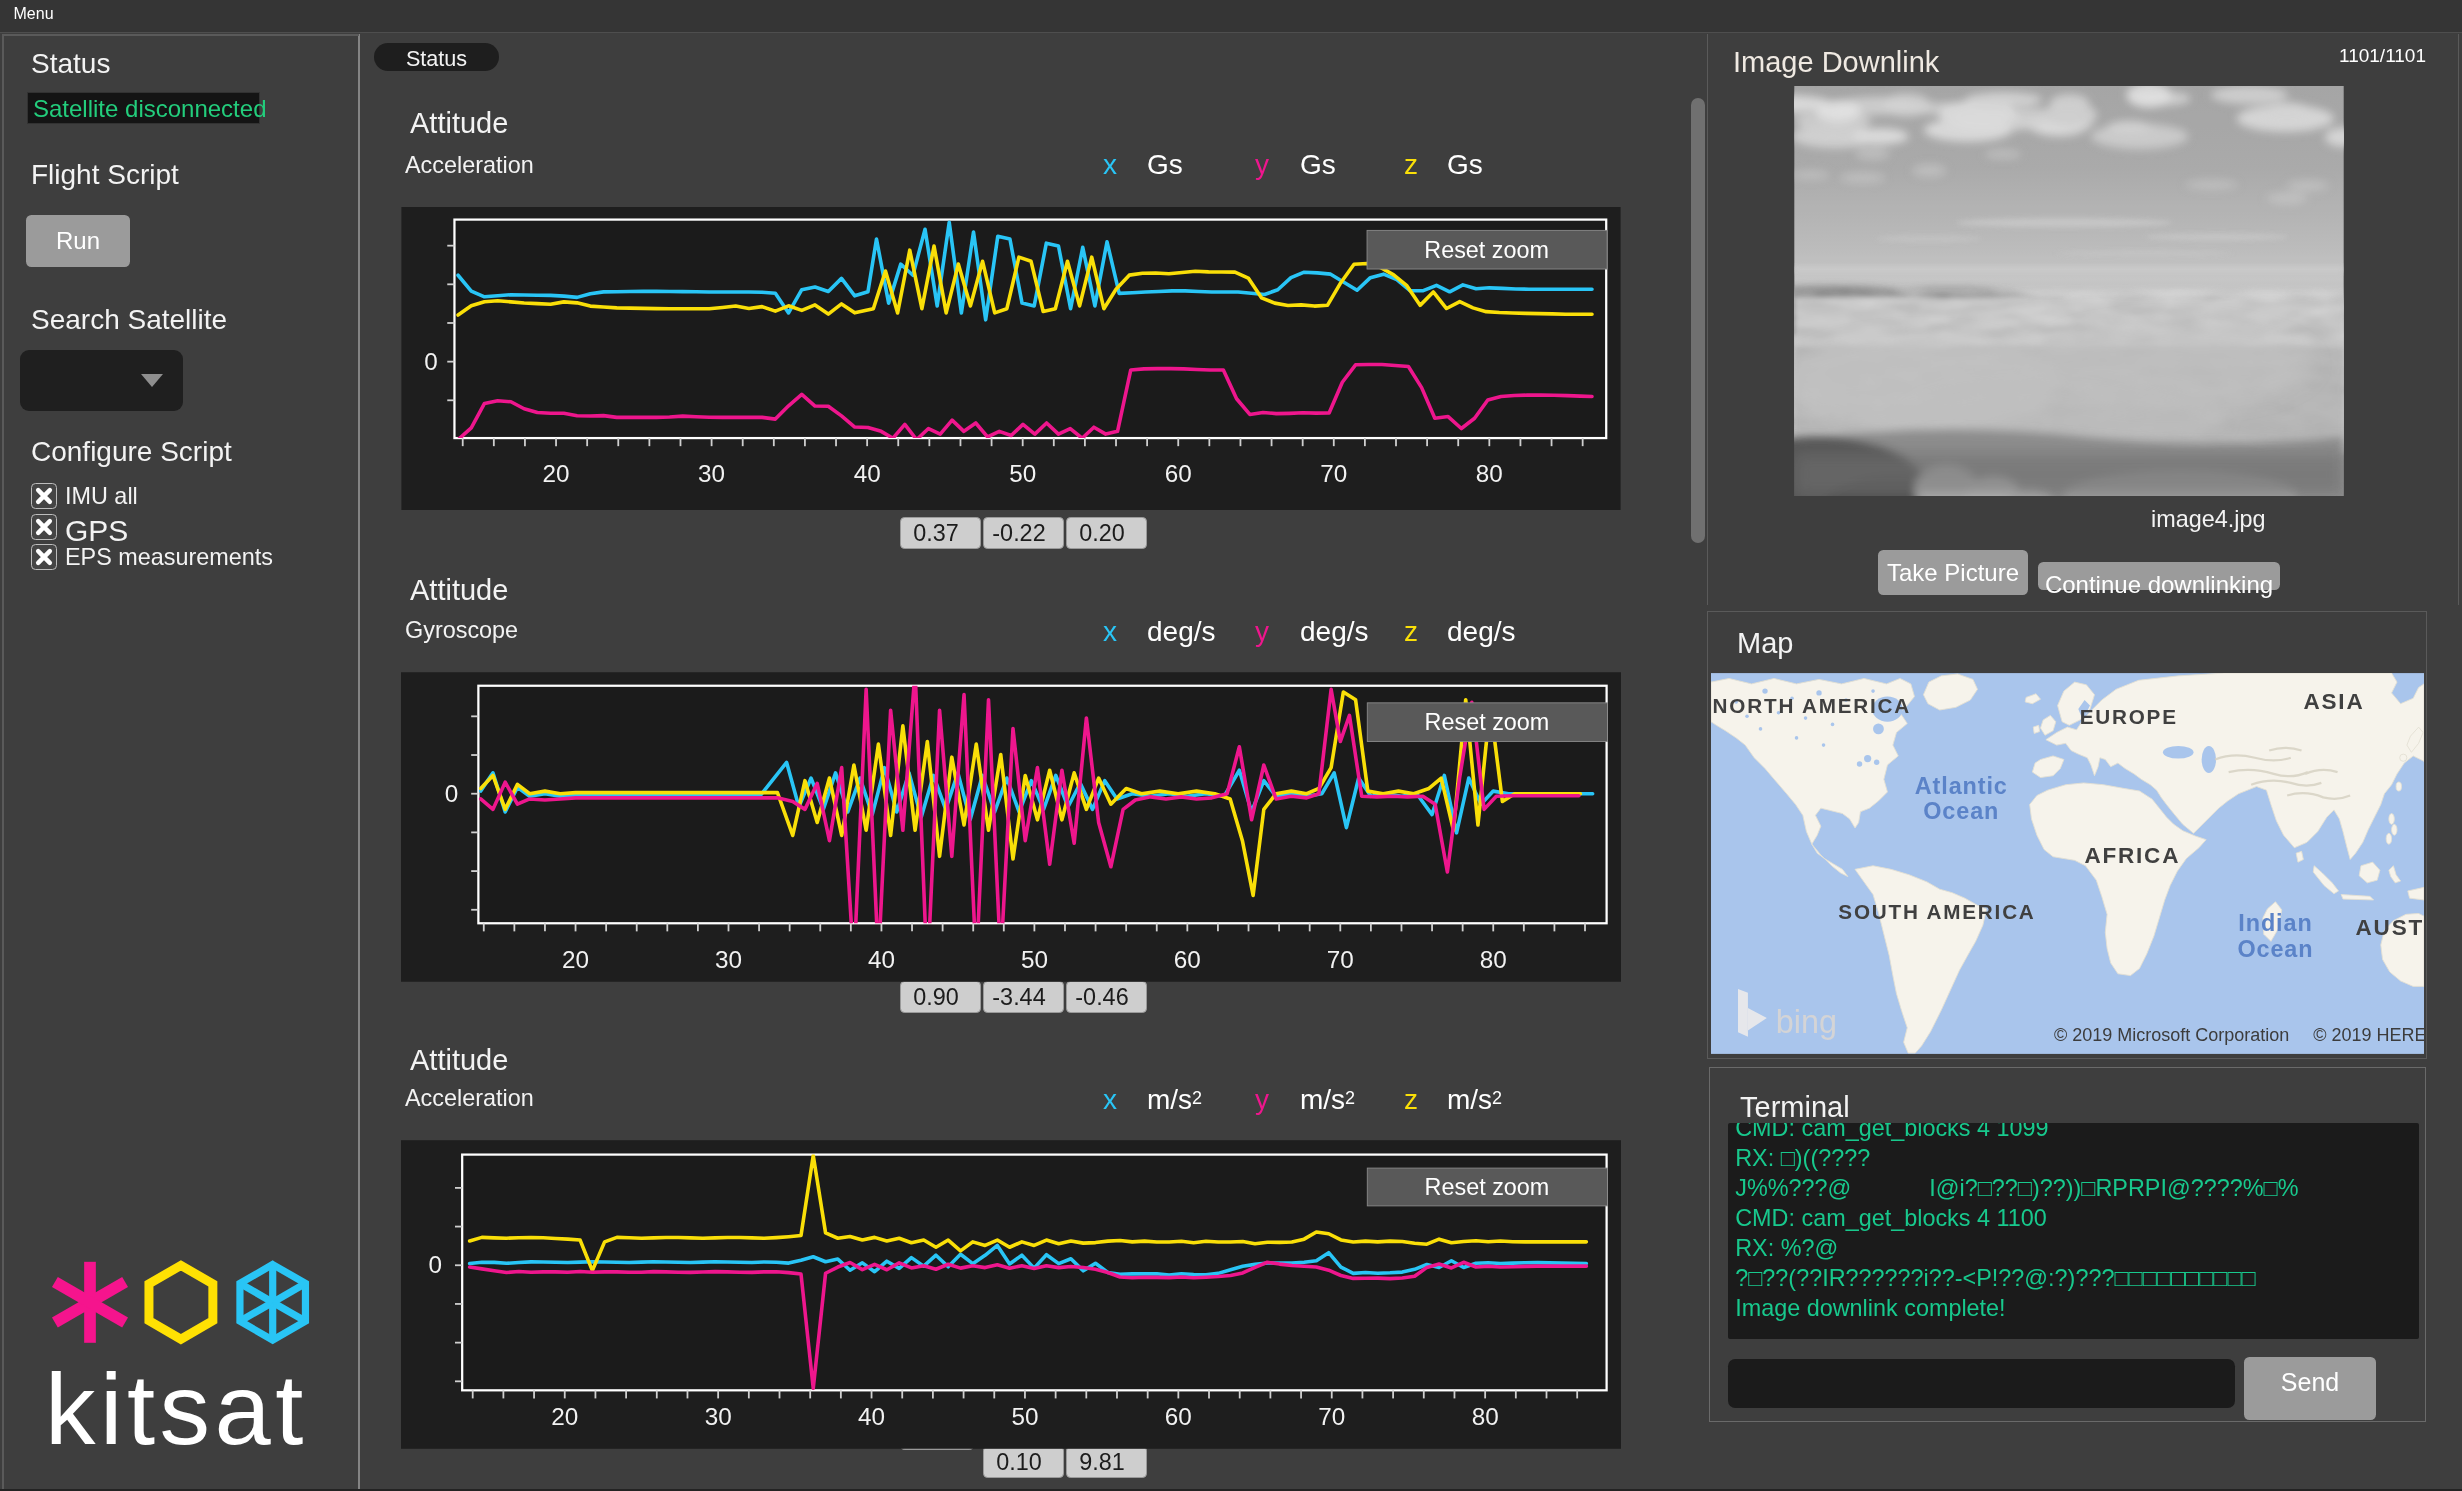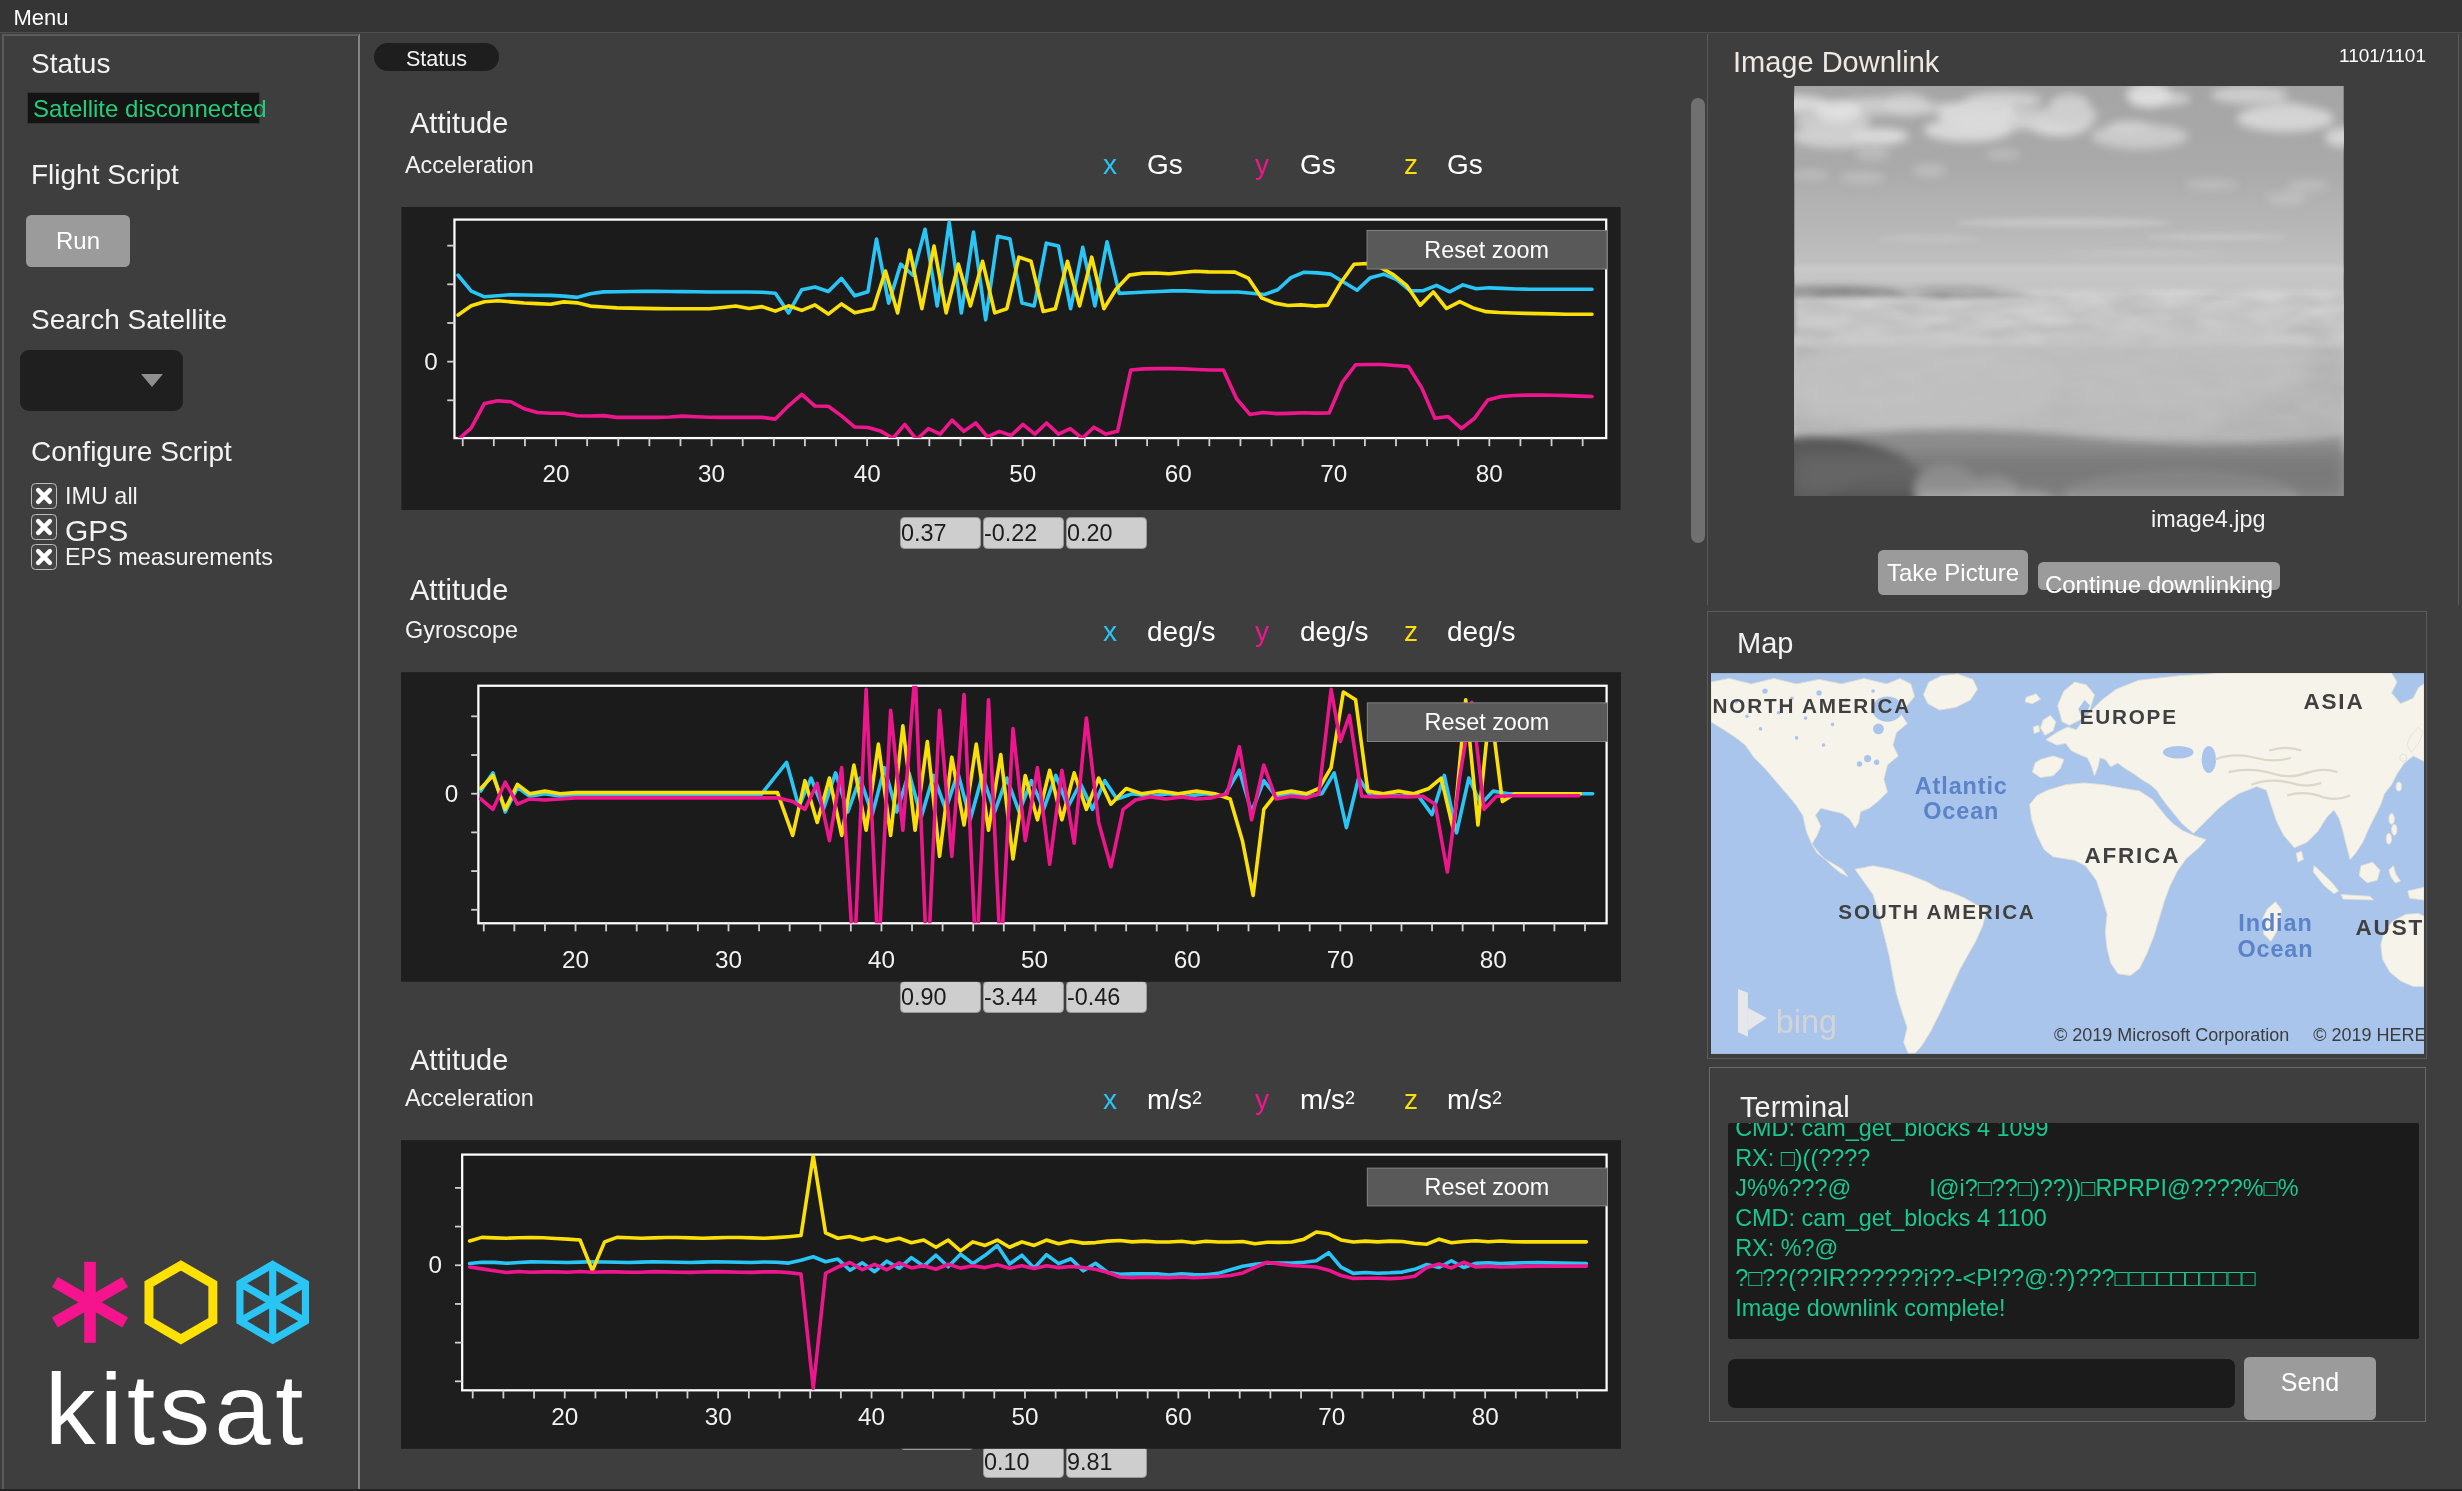--- a/index.html
+++ b/index.html
@@ -1,23 +1,23 @@
 <!DOCTYPE html>
 <html style="font-size:14.4px"><head><meta charset="utf-8"><style>
 html,body{margin:0;padding:0;width:2462px;height:1491px;background:#3e3e3e;font-family:"Liberation Sans",sans-serif;overflow:hidden}
 body{position:relative}
 .abs{position:absolute}
 .h1{position:absolute;font-size:28px;color:#f3f3f3}
 .h2{position:absolute;font-size:23.4px;color:#f3f3f3}
 .leg{position:absolute;font-size:28px}
-.vbox{position:absolute;height:31.5px;background:#cecece;border:0.9px solid #9a9a9a;border-radius:4.5px;color:#1c1c1c;font-size:23.4px;text-align:left;line-height:31px;padding-right:9px;box-sizing:border-box}
+.vbox{position:absolute;height:31.5px;background:#cecece;border:0.9px solid #9a9a9a;border-radius:4.5px;color:#1c1c1c;font-size:23.4px;text-align:center;line-height:31px;padding-right:9px;box-sizing:border-box}
 .btn{position:absolute;background:#9b9b9b;border-radius:5.4px;color:#fff;text-align:center}
 </style></head><body>
 <div class="abs" style="left:0;top:0;width:2462px;height:32px;background:#353535;border-bottom:1.8px solid #4e4e4e"></div>
-<div class="abs" style="left:13.5px;top:4.5px;font-size:22px;color:#fff">Menu</div>
+<div class="abs" style="left:13.5px;top:4.5px;font-size:16px;color:#fff">Menu</div>
 <div class="abs" style="left:1.8px;top:34px;width:1.8px;height:1457px;background:#5a5a5a"></div>
 <div class="abs" style="left:358px;top:34px;width:1.8px;height:1457px;background:#848484"></div>
 <div class="abs" style="left:3.6px;top:34px;width:355px;height:1.8px;background:#5a5a5a"></div>
 <div class="h1" style="left:31px;top:48px">Status</div>
 <div class="abs" style="left:27px;top:92px;width:233px;height:31.5px;background:#141414;border:0.9px solid #323232;box-sizing:border-box"></div>
 <div class="abs" style="left:33px;top:95px;font-size:24px;color:#23cd7c">Satellite disconnected</div>
 <div class="h1" style="left:31px;top:159px">Flight Script</div>
 <div class="btn" style="left:26px;top:215px;width:104px;height:52px;font-size:24px;line-height:52px">Run</div>
 <div class="h1" style="left:31px;top:304px">Search Satellite</div>
 <div class="abs" style="left:20px;top:350px;width:163px;height:61px;background:#1f1f1f;border-radius:9px"></div>

